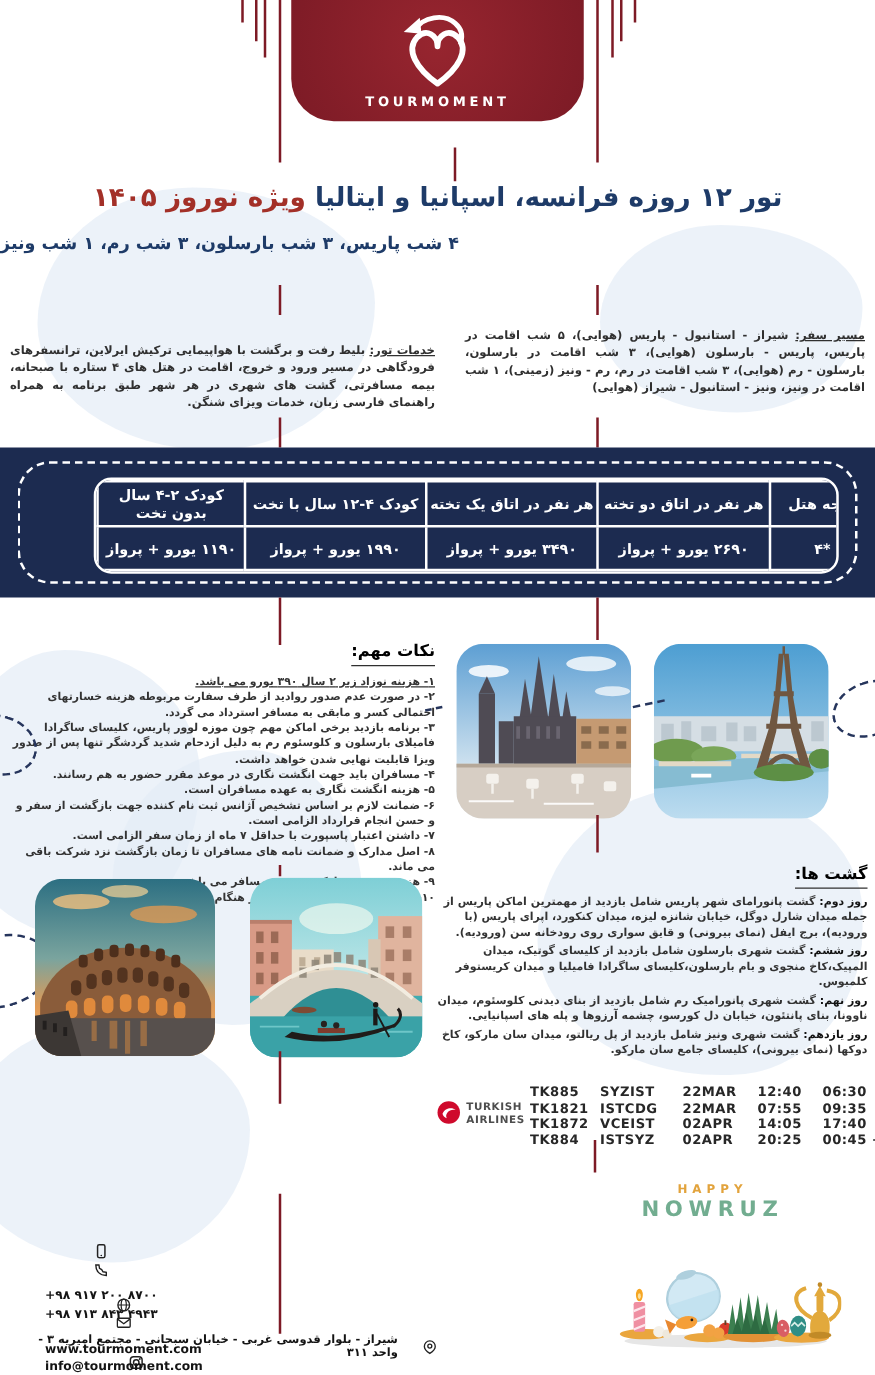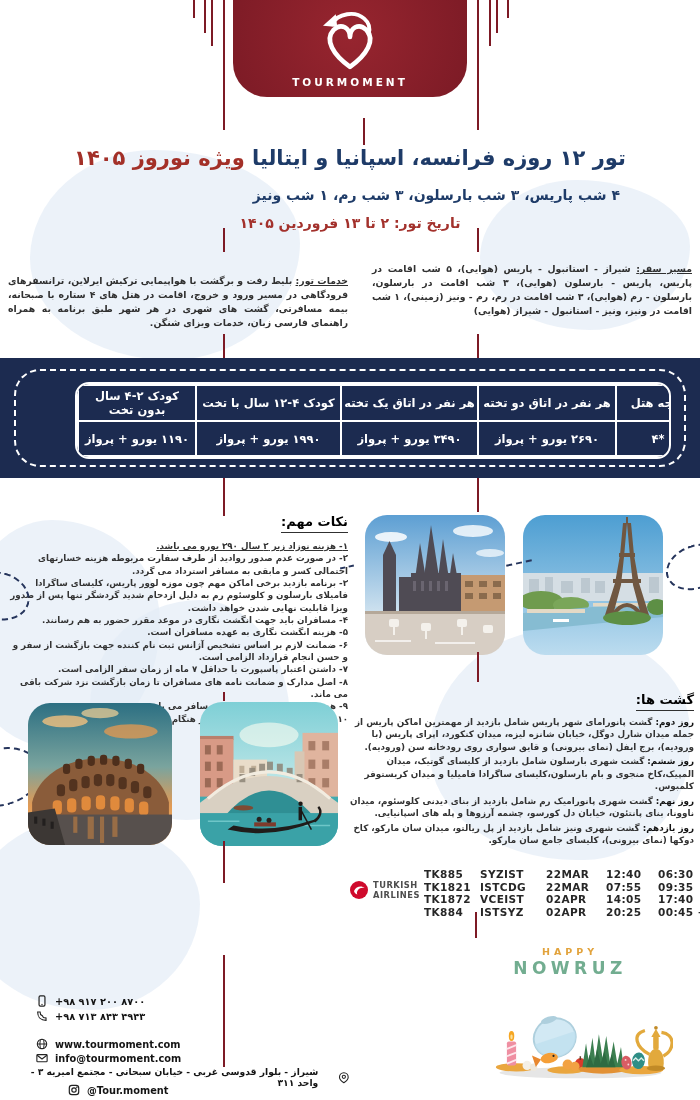--- a/index.html
+++ b/index.html
@@ -13,21 +13,21 @@
   .doodle{position:absolute;border:2px dashed #26355c;border-radius:50%;}
   .dash{position:absolute;border-top:2px dashed #26355c;}
   
   .hdr-box{position:absolute;left:233px;top:0;width:234px;height:97px;
            background:radial-gradient(circle at 50% 35%,#97252f 0%,#7d1b26 95%);
            border-radius:0 0 34px 34px;display:flex;flex-direction:column;align-items:center;}
   .brand{color:#fff;font-size:10.5px;font-weight:bold;letter-spacing:3px;margin-top:2px;}
   .title{position:absolute;left:0;top:146px;width:700px;text-align:center;direction:rtl;
          font-size:21px;font-weight:bold;color:#1e3b68;}
   .title .hl{color:#a33028;}
-  .subtitle{position:absolute;left:0;top:187px;width:620px;text-align:right;direction:rtl;
+  .subtitle{position:absolute;left:0;top:187px;width:620px;text-align:left;direction:rtl;
             font-size:14px;font-weight:bold;color:#1e3b68;}
   .dateline{position:absolute;left:0;top:215px;width:700px;text-align:center;direction:rtl;
             font-size:14px;font-weight:bold;color:#a3312c;}
   
   .txtblock{position:absolute;direction:rtl;text-align:justify;text-align-last:right;
             font-size:9.3px;font-weight:bold;line-height:1.5;color:#303030;}
   .txtblock .u{text-decoration:underline;}
   
   .band{position:absolute;left:0;top:358px;width:700px;height:120px;background:#1c2b50;}
   .dash-frame{position:absolute;left:14px;top:11px;right:14px;bottom:11px;
@@ -60,22 +60,22 @@
            color:#4d4d4d;letter-spacing:.5px;line-height:1.15;}
   .flights{position:absolute;left:424px;top:868px;display:grid;
            grid-template-columns:56px 66px 60px 52px 70px;
            font-size:10.5px;font-weight:bold;color:#272727;letter-spacing:.4px;line-height:12.6px;}
   
   .happy{position:absolute;left:505px;top:946px;width:130px;text-align:center;
          font-size:9.5px;font-weight:bold;letter-spacing:4px;color:#e2a33c;}
   .nowruz{position:absolute;left:490px;top:958px;width:160px;text-align:center;
           font-size:17px;font-weight:bold;letter-spacing:4.5px;color:#72ad90;}
   
-  .crow{position:absolute;left:36px;display:flex;align-items:center;gap:7px;
-        font-size:9.8px;font-weight:bold;color:#141414;}
+  .crow{position:absolute;left:36px;display:flex;align-items:center;gap:24px;
+        font-size:9.8px;font-weight:bold;color:#141414;flex-direction:column;}
   .crow svg{flex:0 0 auto;}
   .addr{position:absolute;left:20px;top:1066px;width:330px;direction:rtl;display:flex;
         align-items:center;gap:20px;font-size:9.2px;font-weight:bold;color:#141414;}
 </style>
 </head>
 <body>
 
 <div class="poster">
 
   <div class="blob" style="left:30px;top:150px;width:270px;height:210px;"></div>
@@ -102,21 +102,20 @@
     </svg>
     <div class="brand">TOURMOMENT</div>
   </div>
   <div class="vline" style="left:363px;top:118px;height:27px;"></div>
 
   <div class="title">
     <span>تور ۱۲ روزه فرانسه، اسپانیا و ایتالیا</span>
     <span class="hl">ویژه نوروز ۱۴۰۵</span>
   </div>
   <div class="subtitle">۴ شب پاریس، ۳ شب بارسلون، ۳ شب رم، ۱ شب ونیز</div>
-  <div class="dateline">تاریخ تور: ۲ تا ۱۳ فروردین ۱۴۰۵</div>
 
   <div class="vline" style="left:223px;top:228px;height:24px;"></div>
   <div class="vline" style="left:477px;top:228px;height:24px;"></div>
 
   <div class="txtblock" style="left:8px;top:262px;width:340px;margin-top:12px;">
     <span class="u">خدمات تور:</span><span> بلیط رفت و برگشت با هواپیمایی ترکیش ایرلاین، ترانسفرهای فرودگاهی در مسیر ورود و خروج، اقامت در هتل های ۴ ستاره با صبحانه، بیمه مسافرتی، گشت های شهری در هر شهر طبق برنامه به همراه راهنمای فارسی زبان، خدمات ویزای شنگن.</span>
   </div>
   <div class="txtblock" style="left:372px;top:262px;width:320px;">
     <span class="u">مسیر سفر:</span><span> شیراز - استانبول - پاریس (هوایی)، ۵ شب اقامت در پاریس، پاریس - بارسلون (هوایی)، ۳ شب اقامت در بارسلون، بارسلون - رم (هوایی)، ۳ شب اقامت در رم، رم - ونیز (زمینی)، ۱ شب اقامت در ونیز، ونیز - استانبول - شیراز (هوایی)</span>
   </div>

